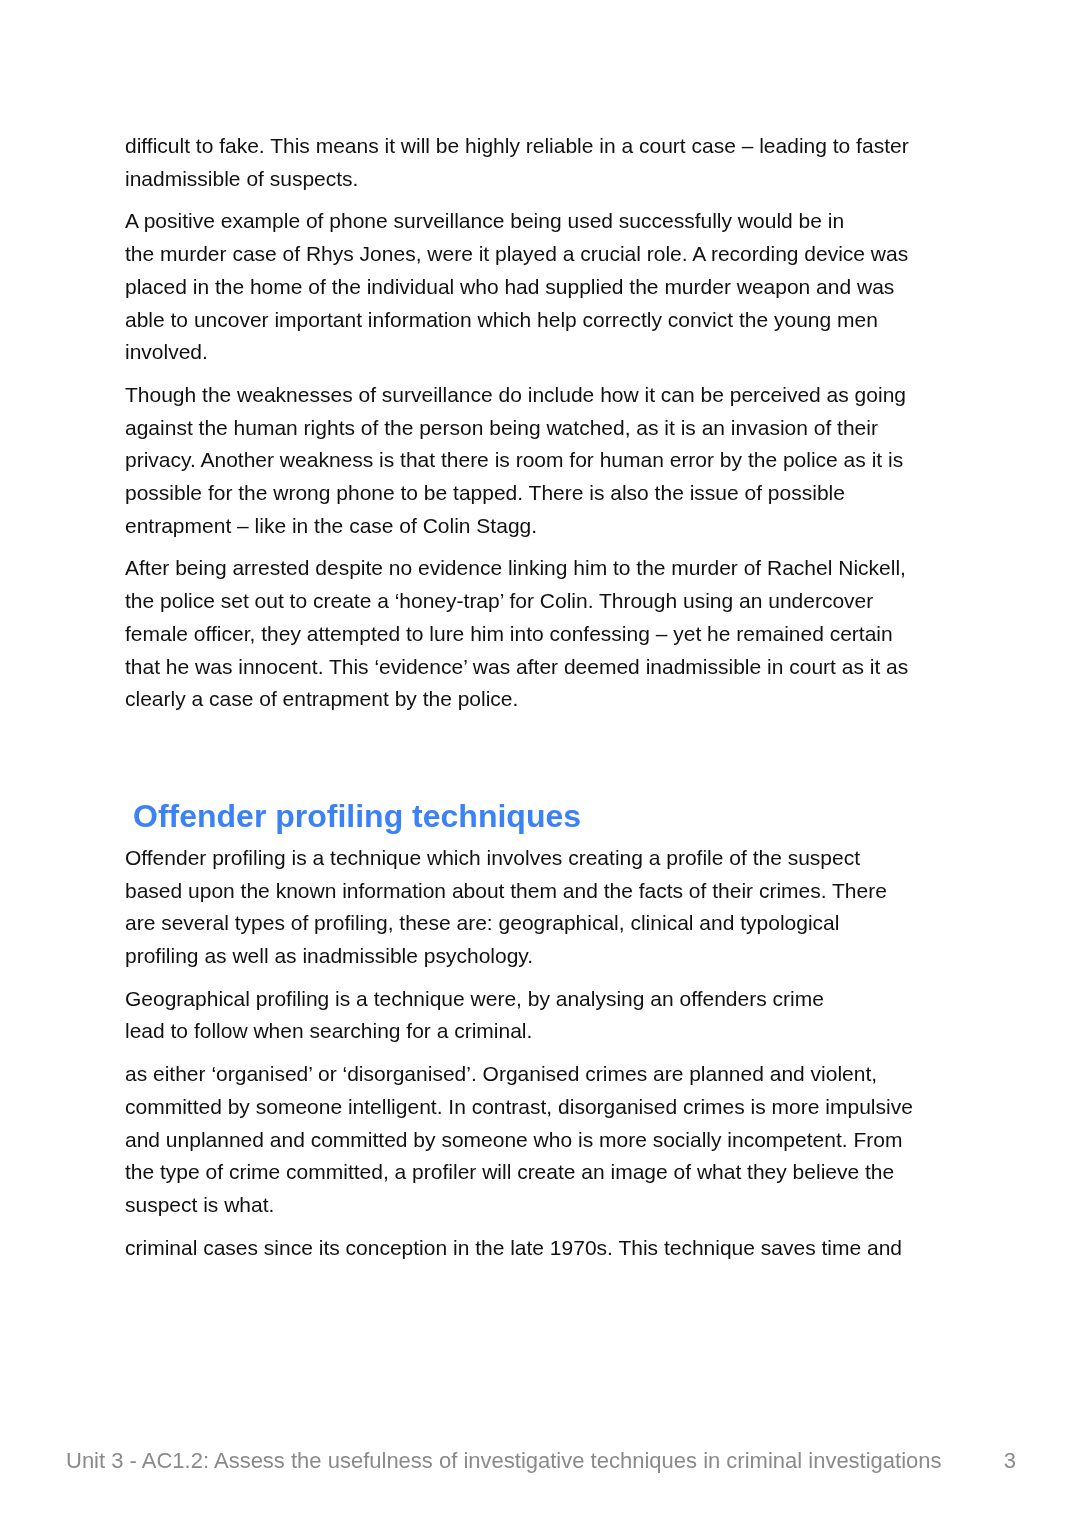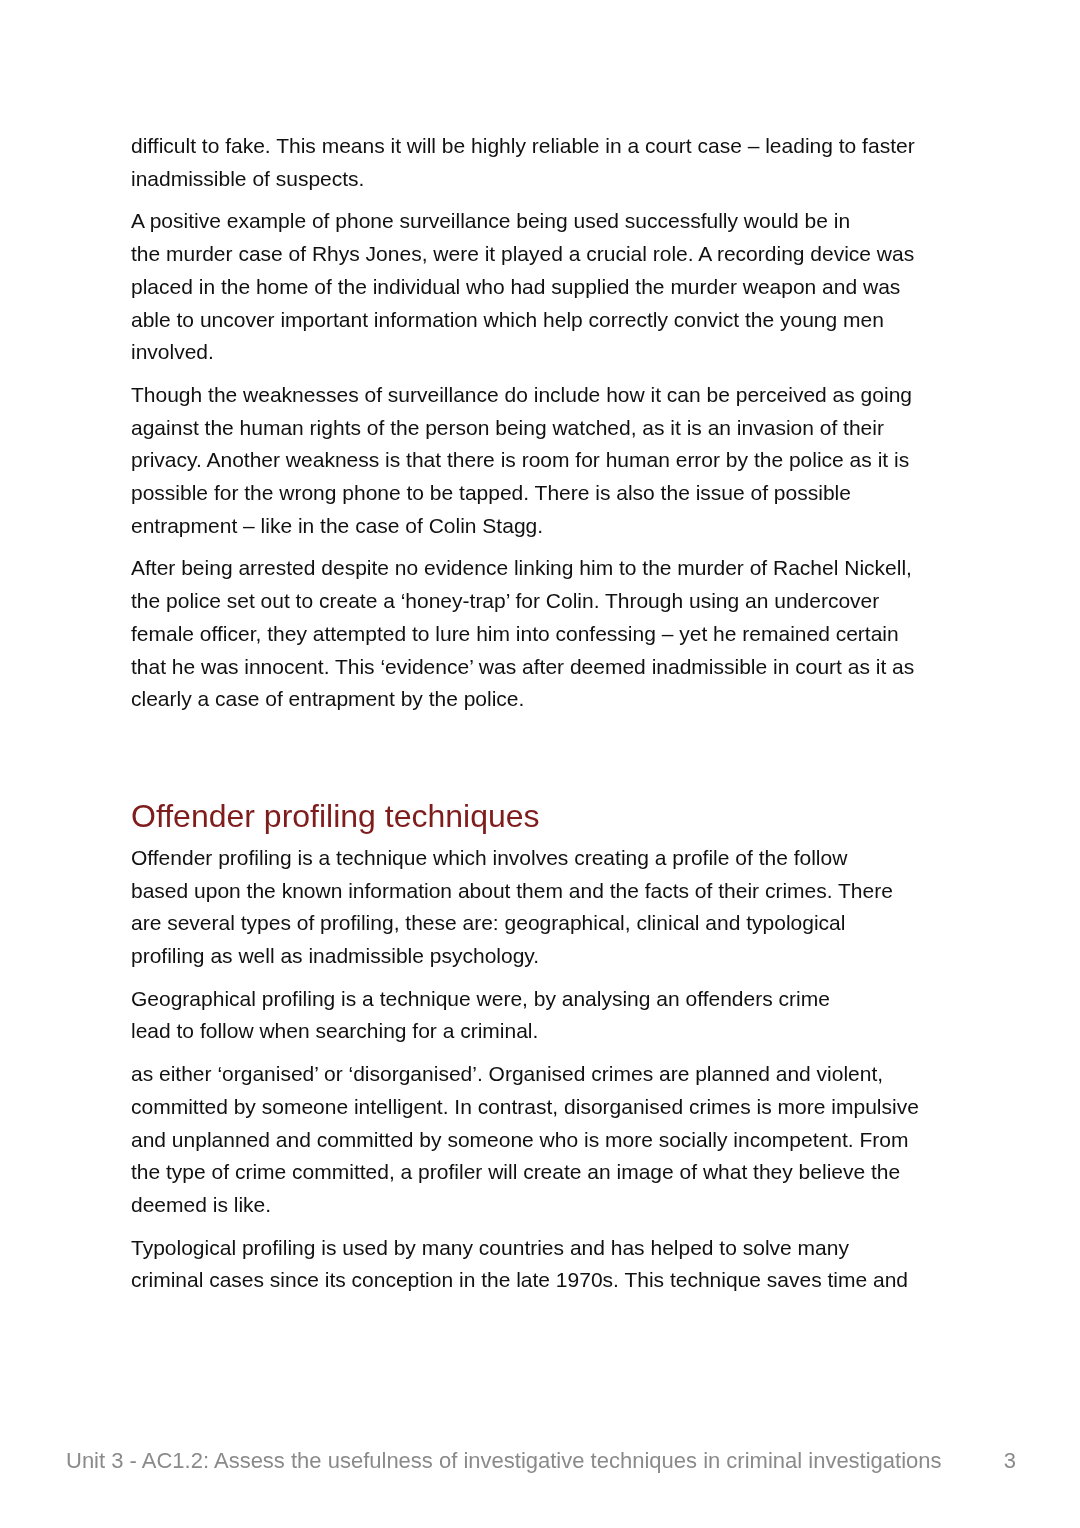--- a/index.html
+++ b/index.html
@@ -10,42 +10,42 @@
     body {
       width: 1080px;
       height: 1528px;
       position: relative;
       overflow: hidden;
       font-family: "Liberation Sans", sans-serif;
       color: #111111;
     }
     .page {
       position: absolute;
-      left: 131px;
+      left: 125px;
       top: 130px;
       width: 830px;
     }
     .para {
       margin: 0 0 10px 0;
       font-size: 21px;
       line-height: 32.7px;
       white-space: nowrap;
     }
     .para .line {
       display: block;
     }
     .spacer {
       height: 70px;
     }
     .heading {
-      margin: 0 0 6px 0;
+      margin: 0 0 6px 8px;
       font-size: 32px;
-      font-weight: normal;
+      font-weight: bold;
       line-height: 40px;
-      color: #7f1d1d;
+      color: #3b82f6;
     }
     .footer {
       position: absolute;
       top: 1448px;
       left: 66px;
       width: 950px;
       font-size: 22px;
       color: #8a8a8a;
       display: flex;
       justify-content: space-between;
@@ -79,38 +79,37 @@
         <span class="line">the police set out to create a ‘honey-trap’ for Colin. Through using an undercover</span>
         <span class="line">female officer, they attempted to lure him into confessing – yet he remained certain</span>
         <span class="line">that he was innocent. This ‘evidence’ was after deemed inadmissible in court as it as</span>
         <span class="line">clearly a case of entrapment by the police.</span>
       </p>
     </div>
   <div class="spacer"></div>
   <h2 class="heading">Offender profiling techniques</h2>
   <div id="after">
       <p class="para">
-        <span class="line">Offender profiling is a technique which involves creating a profile of the follow</span>
+        <span class="line">Offender profiling is a technique which involves creating a profile of the suspect</span>
         <span class="line">based upon the known information about them and the facts of their crimes. There</span>
         <span class="line">are several types of profiling, these are: geographical, clinical and typological</span>
         <span class="line">profiling as well as inadmissible psychology.</span>
       </p>
       <p class="para">
         <span class="line">Geographical profiling is a technique were, by analysing an offenders crime</span>
         <span class="line">lead to follow when searching for a criminal.</span>
       </p>
       <p class="para">
         <span class="line">as either ‘organised’ or ‘disorganised’. Organised crimes are planned and violent,</span>
         <span class="line">committed by someone intelligent. In contrast, disorganised crimes is more impulsive</span>
         <span class="line">and unplanned and committed by someone who is more socially incompetent. From</span>
         <span class="line">the type of crime committed, a profiler will create an image of what they believe the</span>
-        <span class="line">deemed is like.</span>
+        <span class="line">suspect is what.</span>
       </p>
       <p class="para">
-        <span class="line">Typological profiling is used by many countries and has helped to solve many</span>
         <span class="line">criminal cases since its conception in the late 1970s. This technique saves time and</span>
       </p>
     </div>
 </div>
 
 <div class="footer">
   <span>Unit 3 - AC1.2: Assess the usefulness of investigative techniques in criminal investigations</span>
   <span>3</span>
 </div>
 

